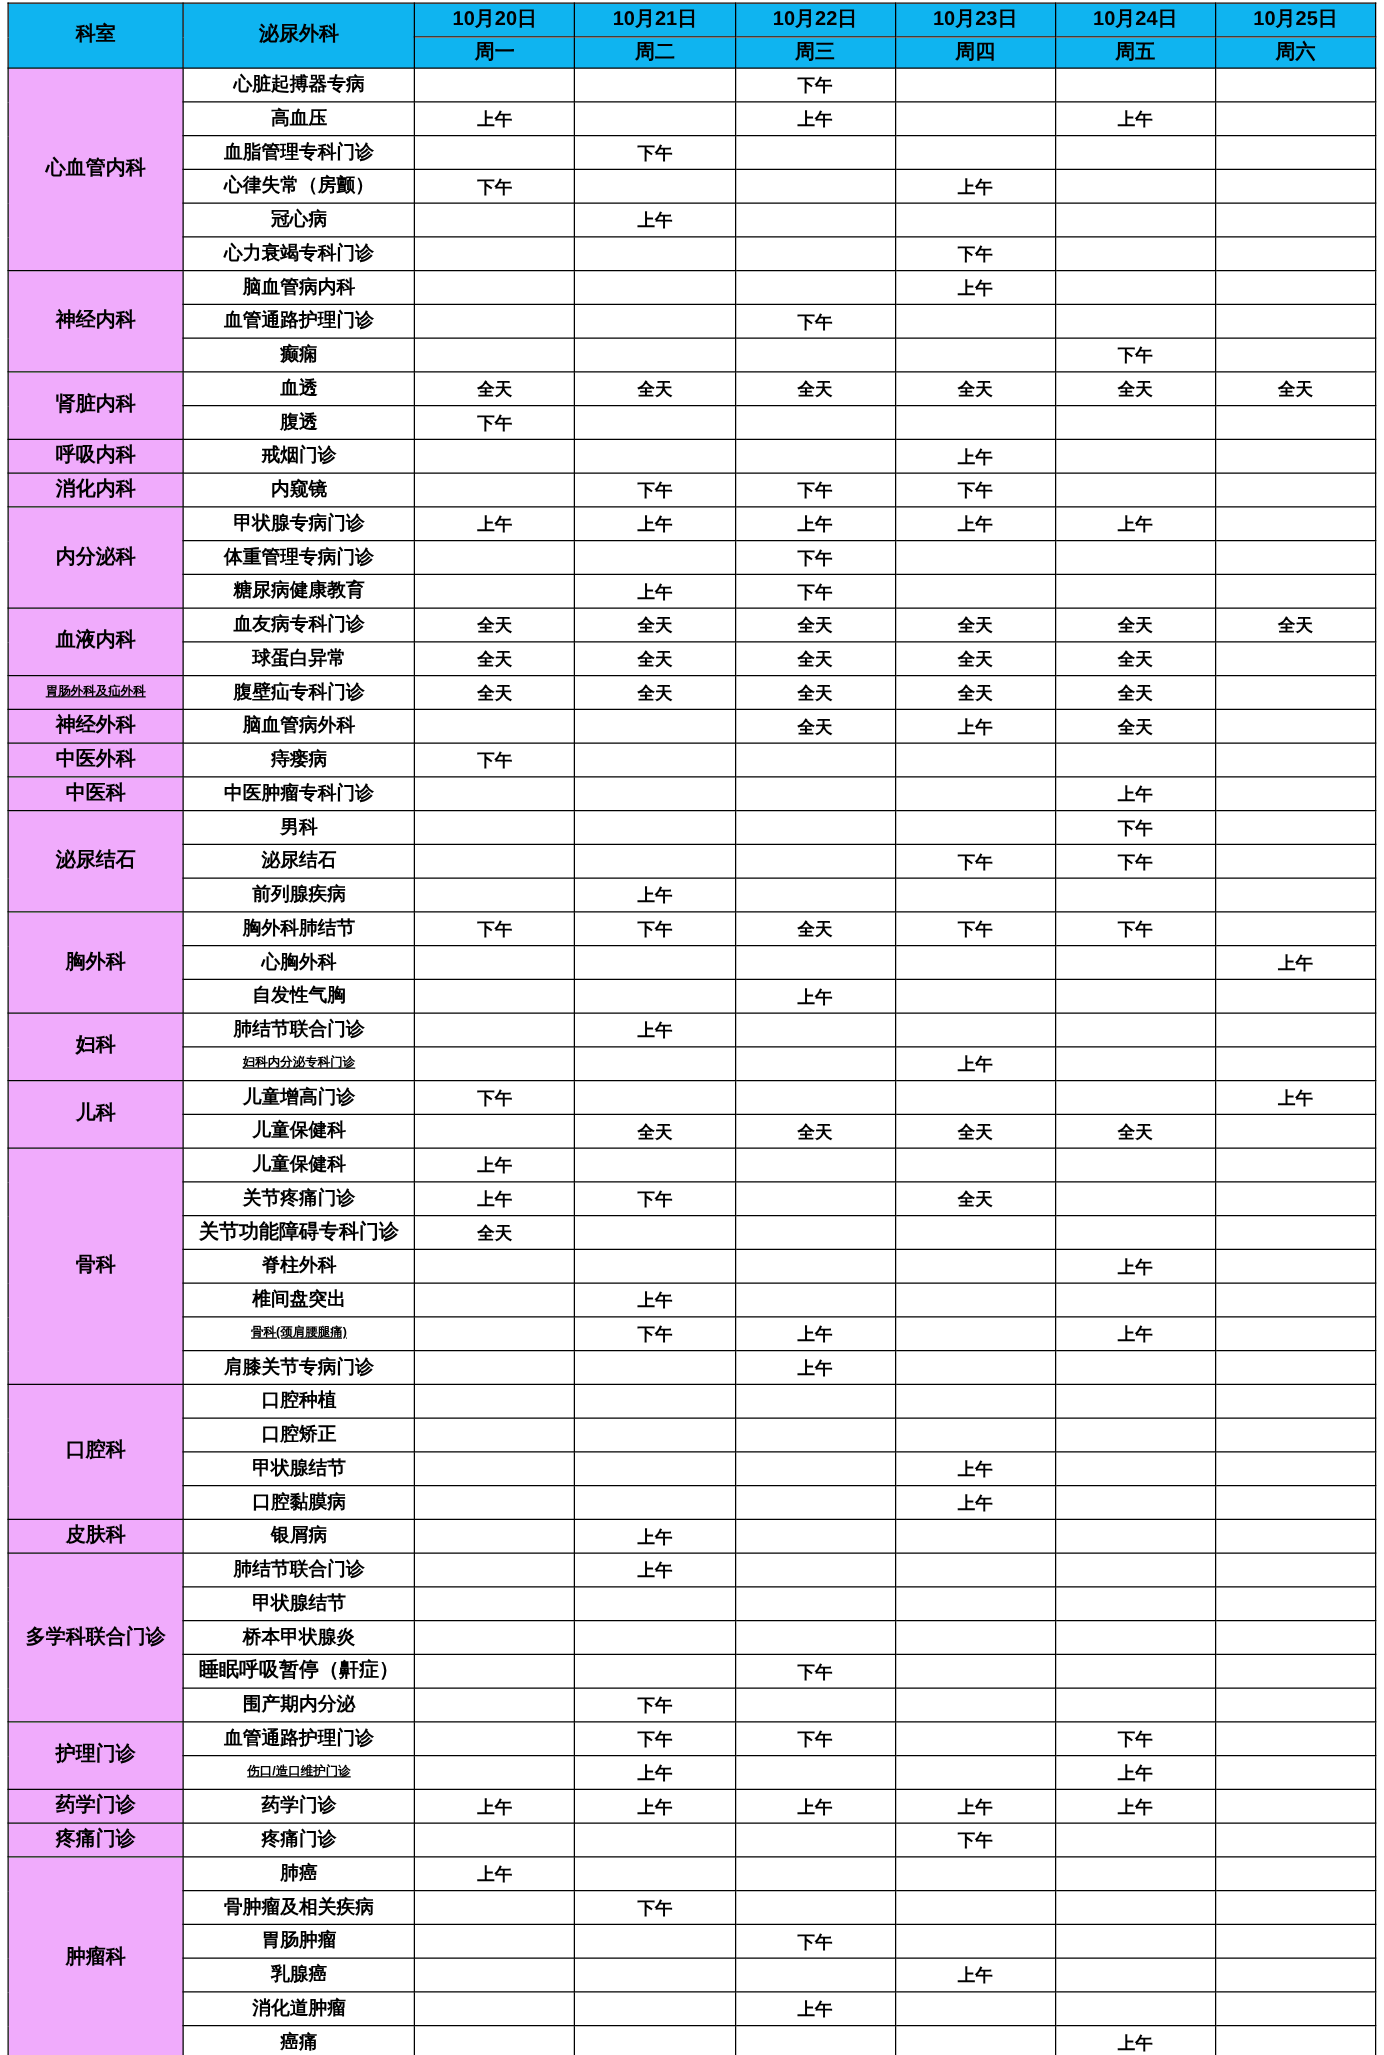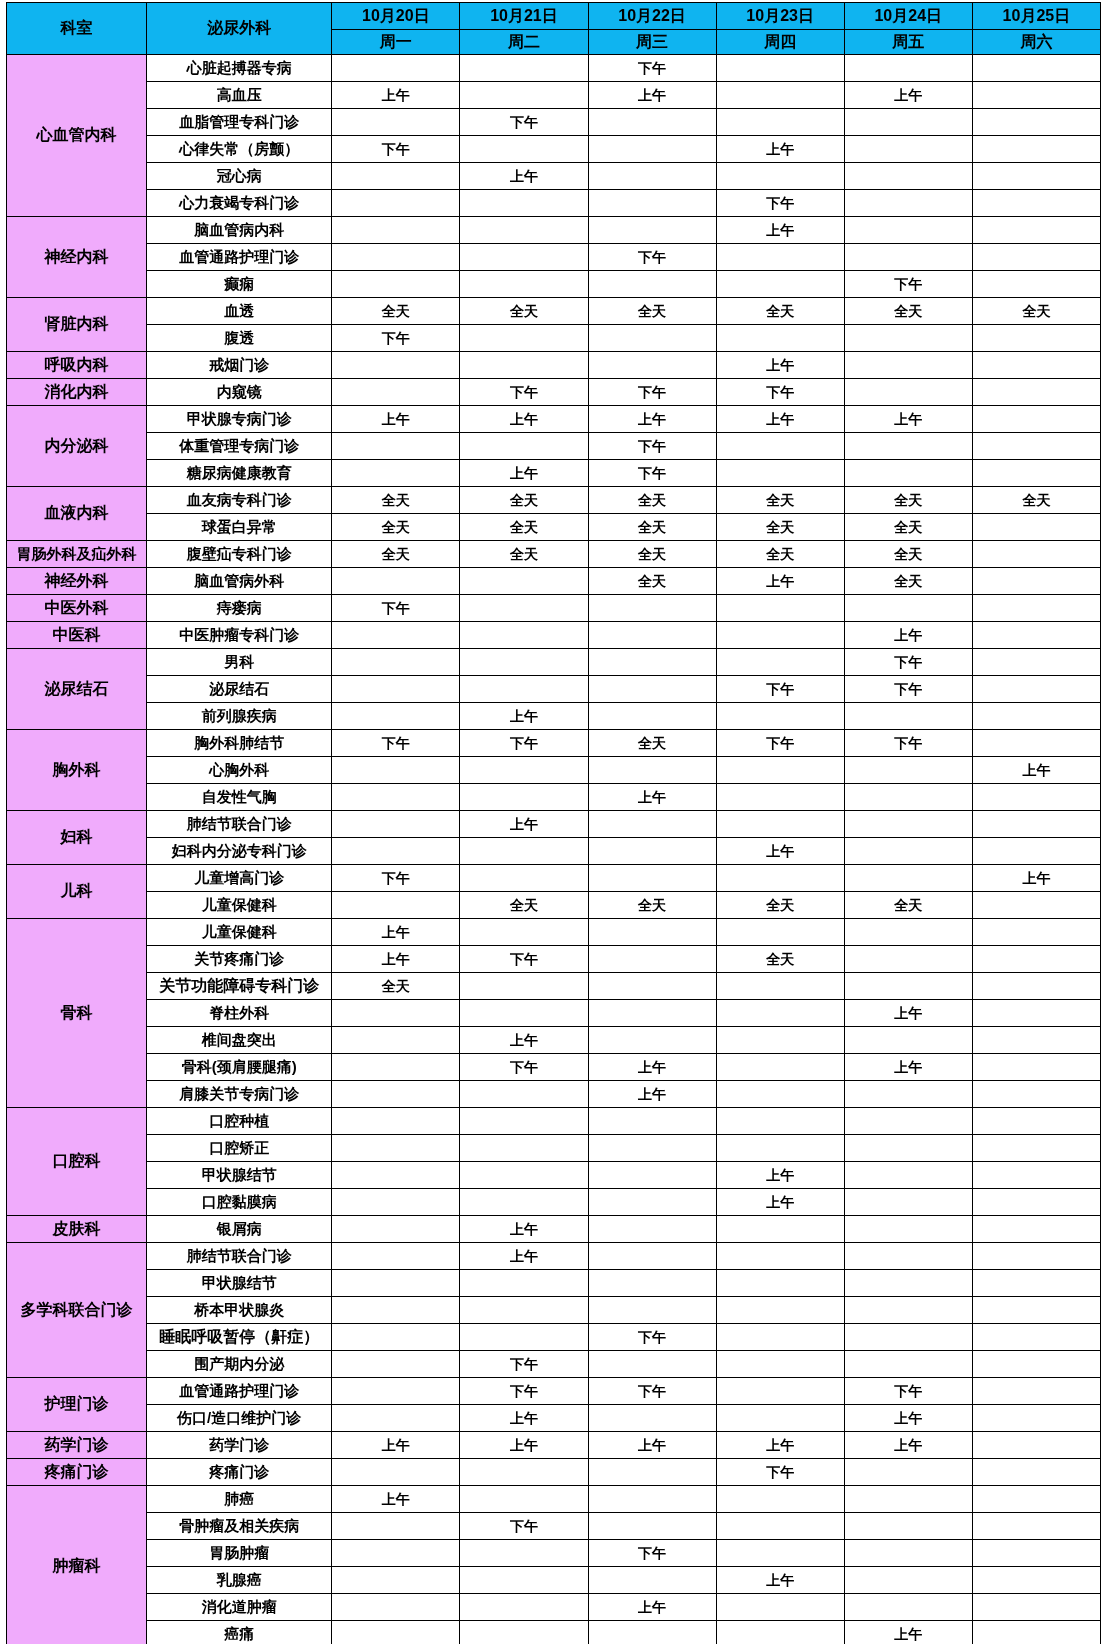--- a/index.html
+++ b/index.html
@@ -50,21 +50,21 @@
   td.dept {
     background: #f0abfc;
     font-size: 16px;
   }
   td.clinic {
     font-size: 15px;
   }
   td.slot {
     font-size: 14px;
   }
-  td.tight { font-size: 15px; }
+  td.tight { font-size: 10px; text-decoration: underline; }
   td.tighter { font-size: 16px; }
 </style>
 </head>
 <body>
 
 <div id="schedule-wrap">
   <table class="sched">
     <colgroup>
       <col class="c-dept">
       <col class="c-clinic">

